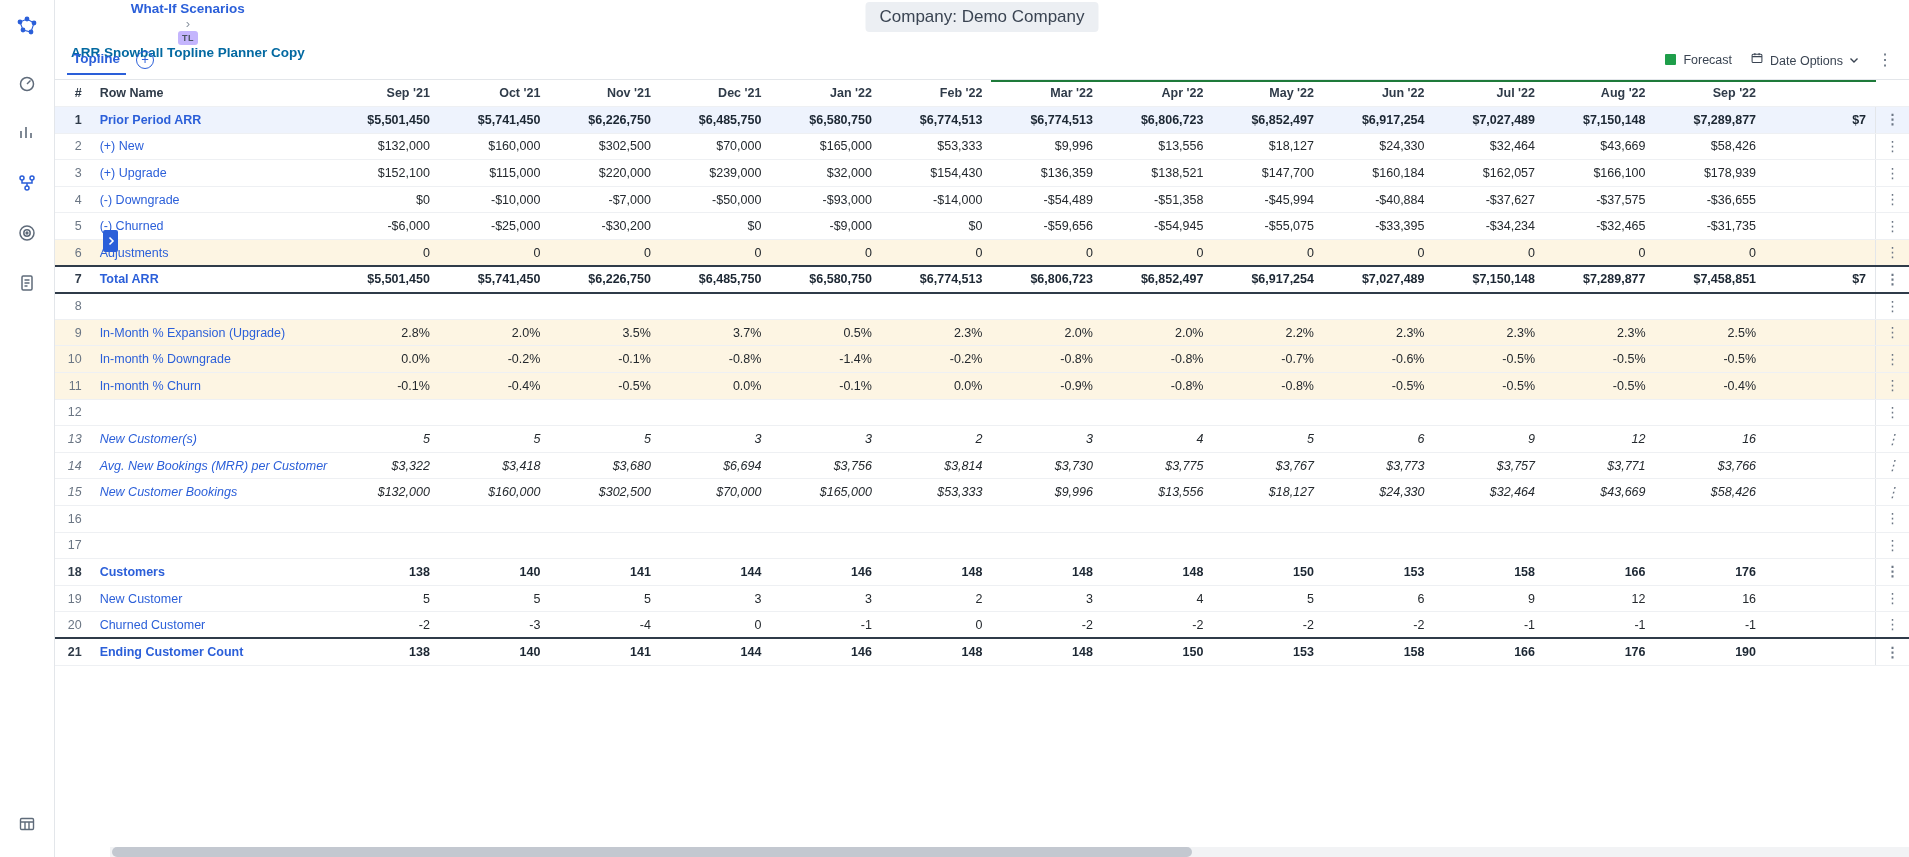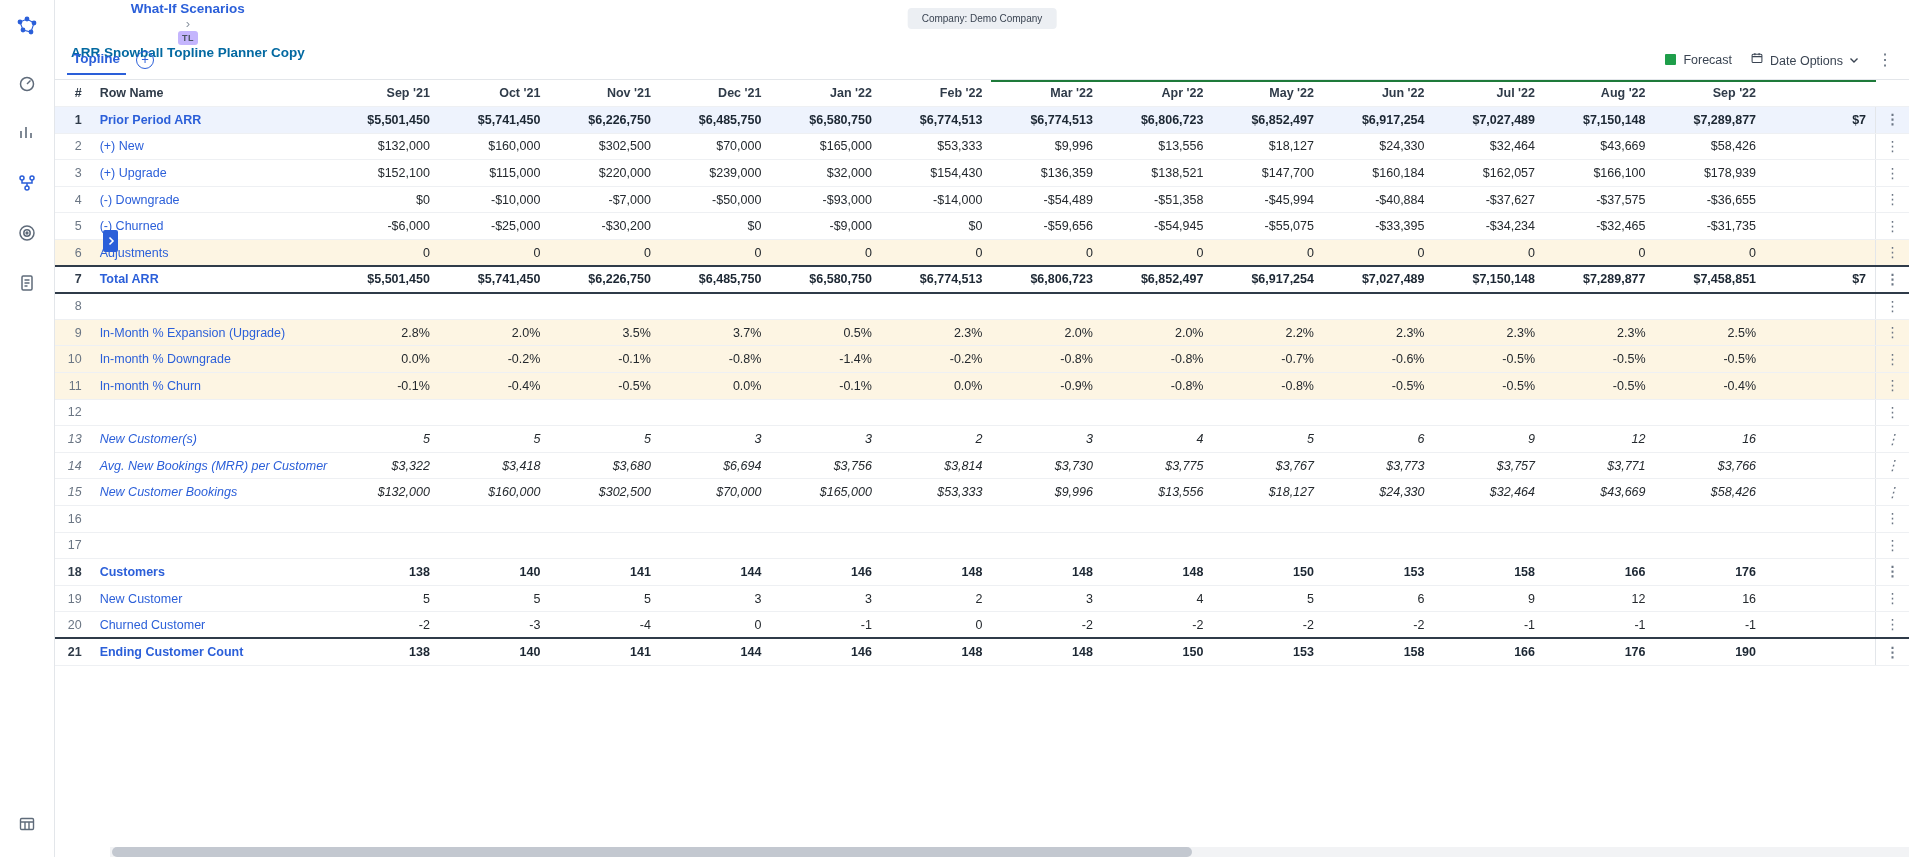--- a/index.html
+++ b/index.html
@@ -51,23 +51,23 @@
   .bc-link { color: #2b5fd9; font-weight: bold; cursor: pointer; text-decoration: none; }
   .bc-sep { color: #8a94a0; font-size: 13px; }
   .bc-badge {
     background: #c4b5fd; color: #4a5462; font-size: 9px; font-weight: bold;
     border-radius: 3px; padding: 2px 4px; letter-spacing: .3px;
   }
   .bc-current { color: #0369a1; font-weight: bold; }
 
   .company-chip {
     position: absolute; left: 50%; transform: translateX(-50%);
-    top: 8px;
+    top: 2px;
     background: #eceff3; color: #3a4452;
-    font-size: 10px; padding: 5px 14px; border-radius: 4px;
+    font-size: 17px; padding: 5px 14px; border-radius: 4px;
     white-space: nowrap;
   }
 
   
   .tabstrip {
     height: 34px; flex: 0 0 34px;
     display: flex; align-items: center;
     padding: 0 16px;
     border-bottom: 1px solid #e3e6ea;
     position: relative;

